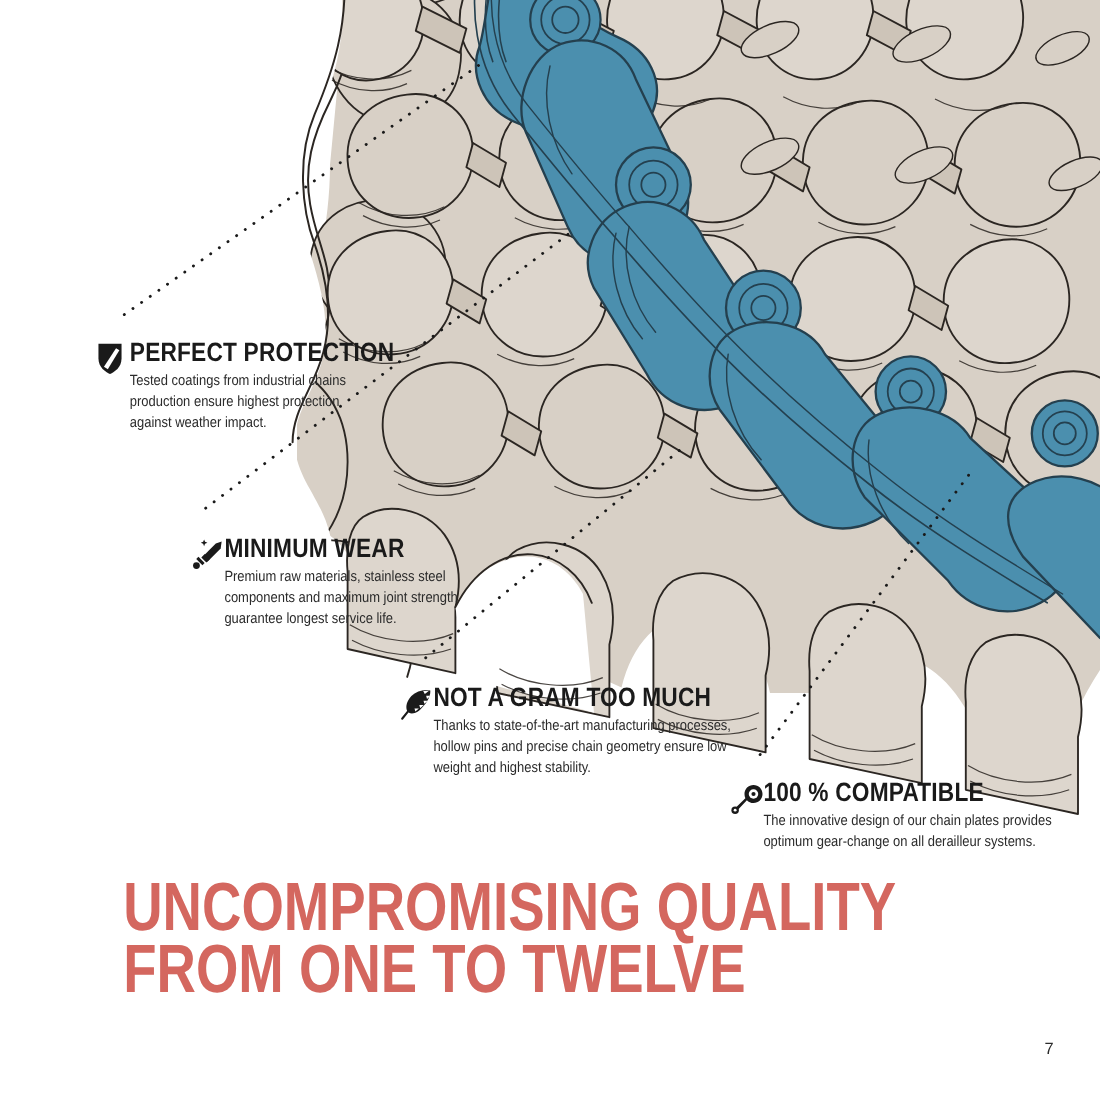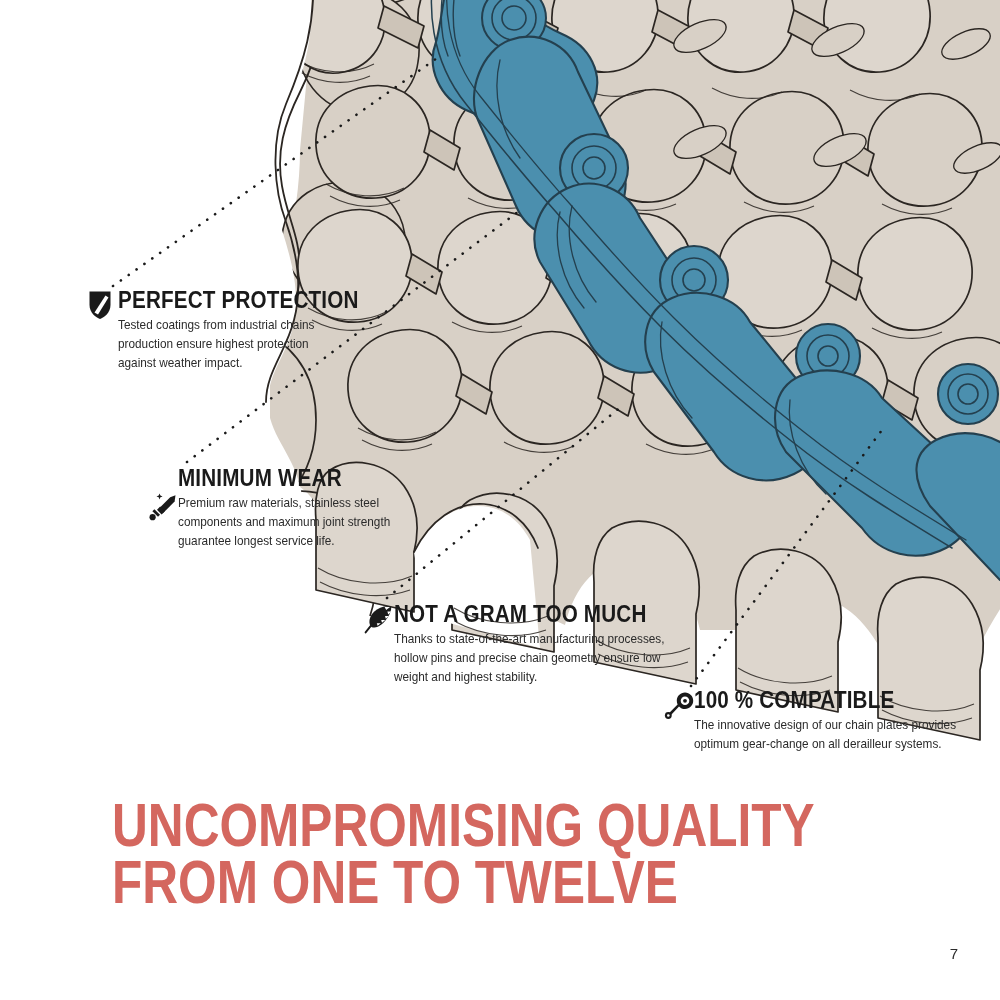--- a/index.html
+++ b/index.html
@@ -26,20 +26,21 @@
 
   
   #leaders{position:absolute;left:0;top:0;width:1000px;height:1000px;pointer-events:none;}
 
   
   .callout{
     position:absolute;
     display:flex;
     align-items:flex-start;
     gap:0px;
+    margin-top:21px;
   }
   .callout .ico{
     flex:0 0 auto;
     width:30px;height:34px;
     display:flex;align-items:flex-start;justify-content:flex-start;
     margin-top:2px;
   }
   .callout .txt{flex:1 1 auto;}
   .c-title{
     font-family:"Liberation Sans Narrow","Liberation Sans",sans-serif;
@@ -60,21 +61,21 @@
     font-size:13.4px;
     line-height:19px;
     margin:0;
     transform:scaleX(0.88);
     transform-origin:left top;
     white-space:pre-line;
   }
 
   
   #callout-protection{ left:88px;  top:288px; width:330px;}
-  #callout-wear      { left:148px; top:466px; width:330px;align-items:center;}
+  #callout-wear      { left:174px; top:466px; width:330px;}
   #callout-weight    { left:364px; top:602px; width:360px;}
   #callout-compat    { left:664px; top:688px; width:330px;justify-content:flex-end;}
 
   
   #headline{
     position:absolute;
     left:112px;
     top:796px;
     color:#d4675f;
     font-family:"Liberation Sans Narrow","Liberation Sans",sans-serif;

